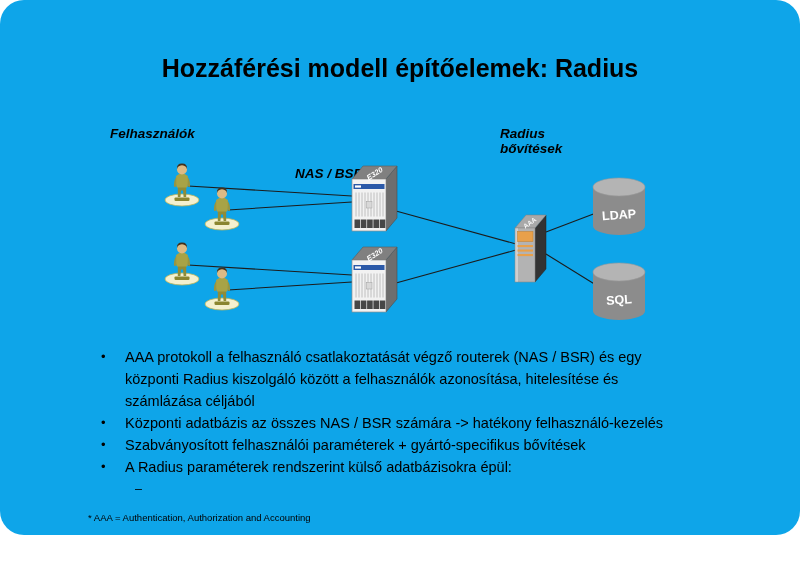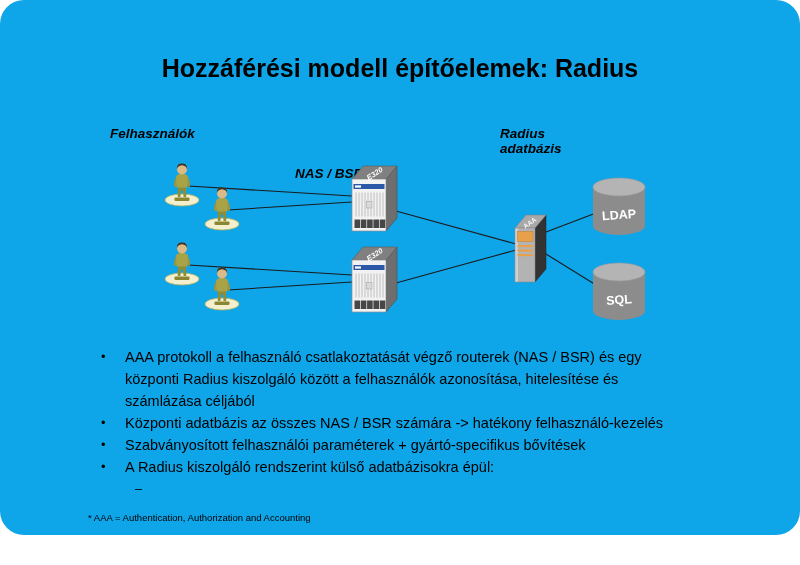--- a/index.html
+++ b/index.html
@@ -52,21 +52,21 @@
 <body>
 
 <div class="slide">
 
   <div class="title">Hozzáférési modell építőelemek: Radius</div>
 
   <div class="col-header col-users">Felhasználók</div>
   <div class="col-header col-nas">NAS / BSR</div>
   <div class="col-header col-radius">
     <div>Radius</div>
-    <div>adatbázis</div>
+    <div>bővítések</div>
   </div>
 
   <svg class="diagram" viewBox="0 0 540 185" xmlns="http://www.w3.org/2000/svg">
     <defs>
       <g id="person">
         <ellipse cx="0" cy="0" rx="17" ry="6" fill="#f4f0cf" stroke="#b9b45a" stroke-width="0.8"></ellipse>
         <rect x="-7.5" y="-2.6" width="15" height="3.6" rx="1.2" fill="#8a8530"></rect>
         <path d="M-4.2,-13 L-4.2,-3 L-1.6,-3 L-1,-9.5 L1,-9.5 L1.6,-3 L4.2,-3 L4.2,-13 Z" fill="#8f8c38"></path>
         <path d="M-5.8,-24 Q-7,-16 -5,-12.5 L5,-12.5 Q7,-16 5.8,-24 Q3,-26.8 0,-26.8 Q-3,-26.8 -5.8,-24 Z" fill="#a8a346"></path>
         <path d="M-5.8,-23 Q-8.8,-18 -7.8,-13 L-5.6,-13.5 Z" fill="#999540"></path>
@@ -173,21 +173,21 @@
     <div class="bullet-item">
       <span class="marker">•</span>
       <span class="btext">Központi adatbázis az összes NAS / BSR számára -&gt; hatékony felhasználó-kezelés</span>
     </div>
     <div class="bullet-item">
       <span class="marker">•</span>
       <span class="btext">Szabványosított felhasználói paraméterek + gyártó-specifikus bővítések</span>
     </div>
     <div class="bullet-item">
       <span class="marker">•</span>
-      <span class="btext">A  Radius kiszolgáló rendszerint külső adatbázisokra épül:</span>
+      <span class="btext">A  Radius paraméterek rendszerint külső adatbázisokra épül:</span>
     </div>
     <div class="sub-bullet-item">
       <span class="marker">–</span>
     </div>
   </div>
 
   <div class="footnote">* AAA = Authentication, Authorization and Accounting</div>
 
 </div>
 

